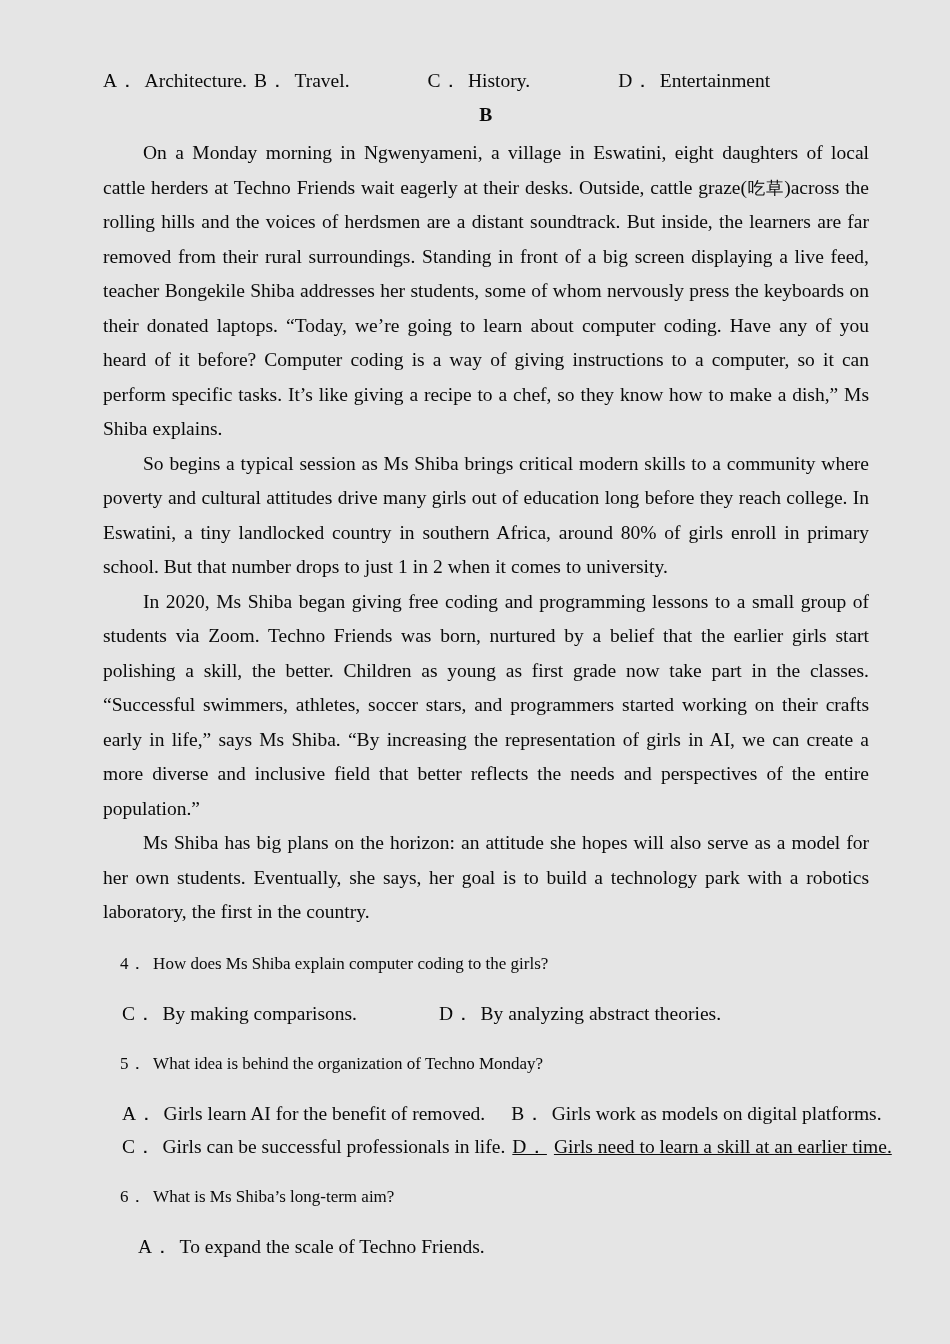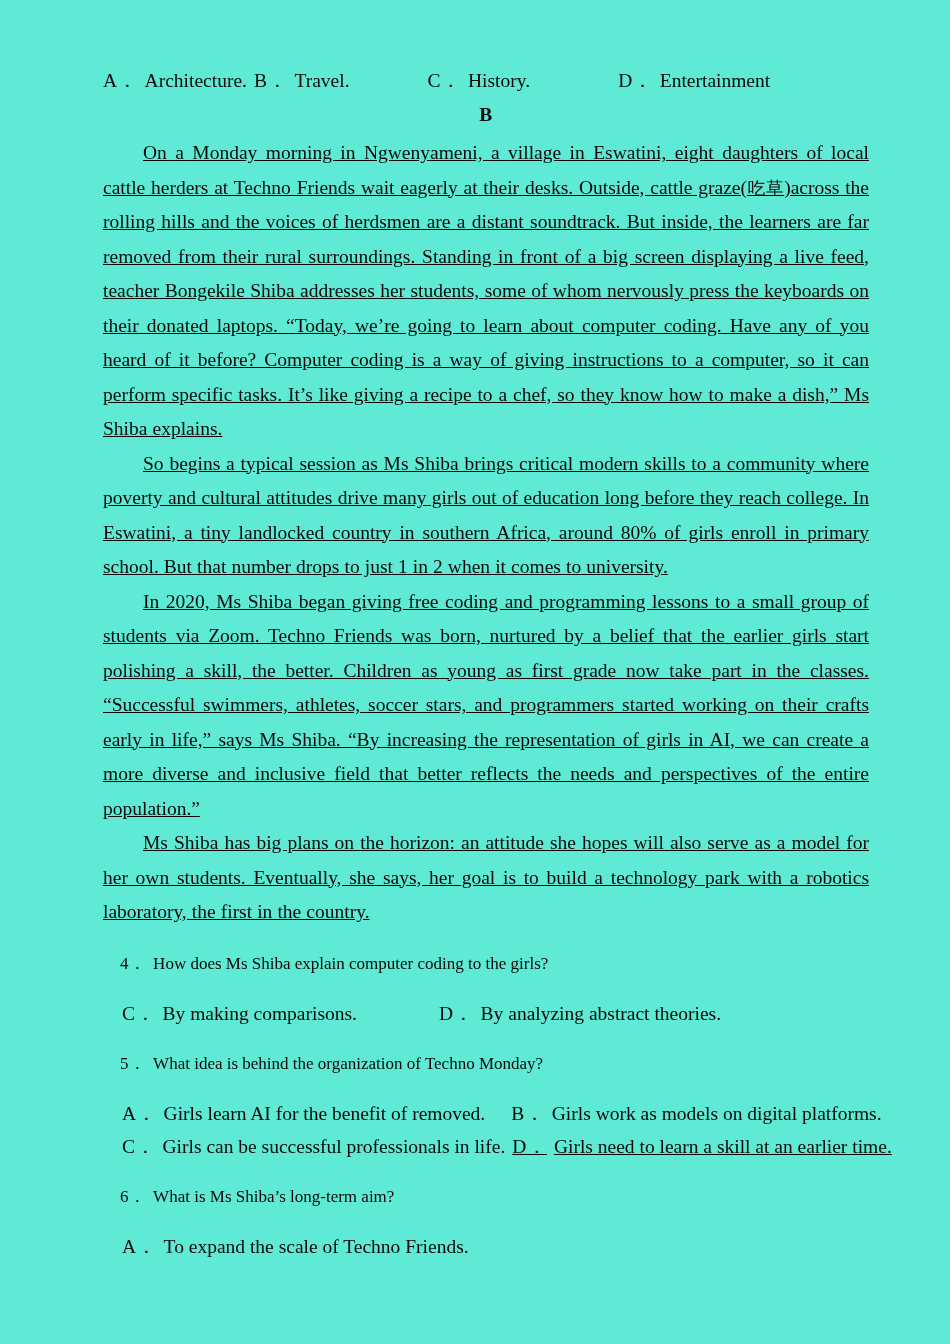--- a/index.html
+++ b/index.html
@@ -16,21 +16,21 @@
     -webkit-font-smoothing: antialiased;
   }
   .page {
     position: absolute;
     left: 0;
     top: 0;
     width: 950px;
     height: 1344px;
     box-sizing: border-box;
     padding: 0;
-    background: #5eead4;
+    background: #e5e5e5;
   }
   .content {
     position: absolute;
     left: 103px;
     top: 66px;
     width: 766px;
   }
 
   
   .opt-row-inline {
@@ -56,21 +56,20 @@
 
   
   p.para {
     margin: 0;
     font-size: 19.5px;
     line-height: 34.5px;
     text-align: justify;
     text-justify: inter-word;
     text-indent: 40px;
     word-spacing: 0.2px;
-    text-decoration: underline;
   }
   p.para:last-of-type { margin-bottom: 0; }
 
   .cjk {
     font-family: "DejaVu Sans", sans-serif;
     font-size: 17.5px;
   }
 
   
   .questions { margin-top: 8px; }
@@ -90,21 +89,21 @@
   }
   .opt-line .col-left {
     display: inline-block;
     min-width: 0;
   }
   .opt-line .gap-narrow { display: inline-block; margin-left: 26px; }
   .opt-line .gap-tight { display: inline-block; margin-left: 7px; text-decoration: underline; }
   .opt-stack {
     font-size: 19.5px;
     line-height: 33px;
-    margin: 0;
+    margin: 16px;
     padding-left: 19px;
     white-space: nowrap;
   }
   .sp { display: inline-block; width: 7px; }
 </style>
 </head>
 <body>
 
 <div class="page">
   <div class="content">

